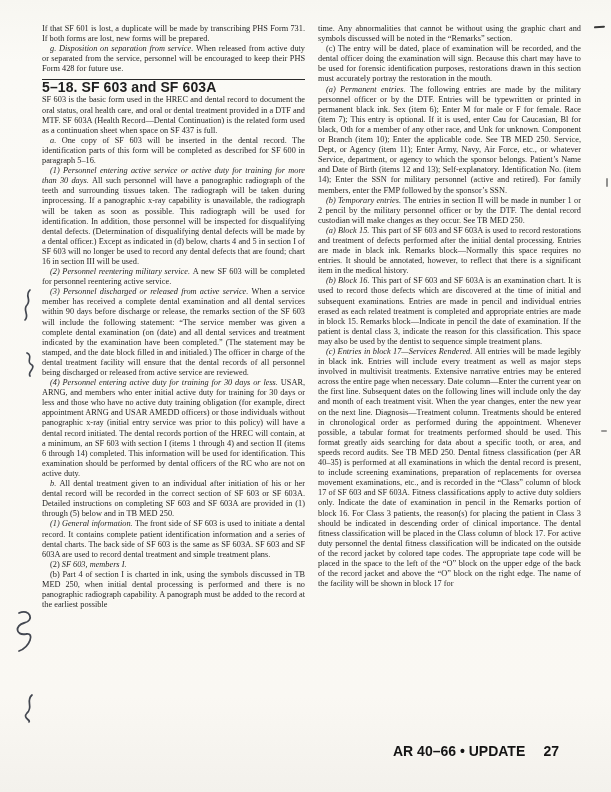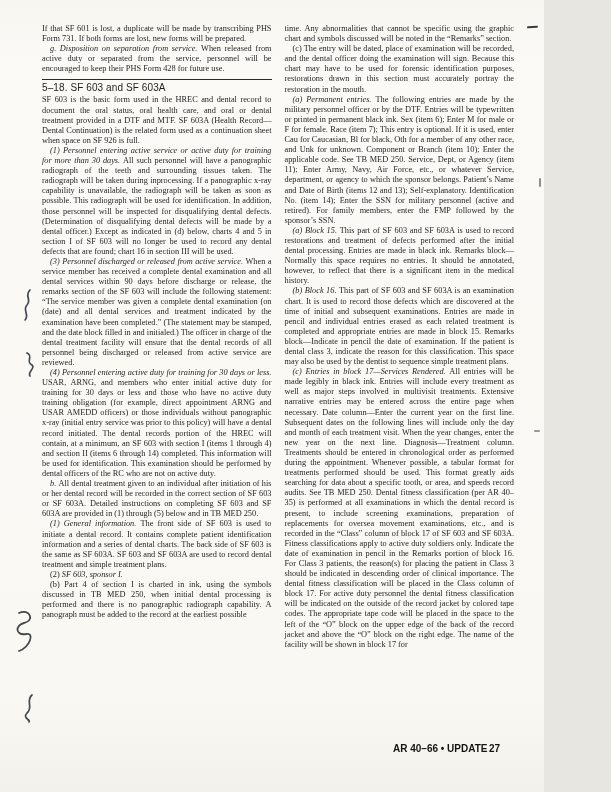--- a/index.html
+++ b/index.html
@@ -4,21 +4,21 @@
   <style>
     * { box-sizing: border-box; }
     html, body { margin: 0; padding: 0; }
     body {
       width: 611px; height: 792px;
       background: #e8e6e1;
       font-family: "Liberation Serif", serif;
     }
     .page {
       position: relative;
-      width: 544px; height: 792px;
+      width: 611px; height: 792px;
       background: linear-gradient(180deg, #f7f6f1 0%, #fbfaf6 8%, #faf8f3 88%, #f3f1ec 100%);
       overflow: hidden;
       color: #1f1f1f;
     }
     .columns {
       position: absolute;
       top: 24px; left: 42px; right: 30px;
       display: flex;
       gap: 13px;
     }
@@ -33,33 +33,33 @@
     .para.indent { text-indent: 8px; }
     .em { font-style: italic; margin-top: 28px; }
     .rule {
       border: 0;
       border-top: 1.2px solid #2a2a2a;
       margin: 5px 0 2px 0;
       width: 100%;
     }
     .heading {
       font-family: "Liberation Sans", sans-serif;
-      font-weight: normal;
-      font-size: 10px;
+      font-weight: bold;
+      font-size: 14px;
       line-height: 11px;
       margin: 1px 0 2px 0;
       text-align: left;
       letter-spacing: 0.1px;
     }
     .footer {
       position: absolute;
-      top: 743px; left: 0; right: 0; height: 14px;
+      top: 743px; left: 0; right: 8px; height: 14px;
       font-family: "Liberation Sans", sans-serif;
       font-weight: bold;
-      font-size: 10px;
+      font-size: 14px;
       color: #141414;
       text-decoration: underline;
     }
     .footer-pub { position: absolute; left: 393px; }
     .footer-page { position: absolute; right: 44px; }
     .ink {
       position: absolute;
       pointer-events: none;
       opacity: 0.88;
     }
@@ -80,33 +80,36 @@
 <body>
 
 <div class="page">
 
   <div class="columns">
     <div class="col">
         <div class="para"><span>If that SF 601 is lost, a duplicate will be made by transcribing PHS Form 731. If both forms are lost, new forms will be prepared.</span></div>
         <div class="para indent"><span class="em">g. Disposition on separation from service. </span><span>When released from active duty or separated from the service, personnel will be encouraged to keep their PHS Form 428 for future use.</span></div>
         <div class="rule"></div>
         <div class="heading"><span>5–18. SF 603 and SF 603A</span></div>
-        <div class="para"><span>SF 603 is the basic form used in the HREC and dental record to document the oral status, oral health care, and oral or dental treatment provided in a DTF and MTF. SF 603A (Health Record—Dental Continuation) is the related form used as a continuation sheet when space on SF 926 is full.</span></div>
+        <div class="para"><span>SF 603 is the basic form used in the HREC and dental record to document the oral status, oral health care, and oral or dental treatment provided in a DTF and MTF. SF 603A (Health Record—Dental Continuation) is the related form used as a continuation sheet when space on SF 437 is full.</span></div>
+        <div class="para indent"><span class="em">a. </span><span>One copy of SF 603 will be inserted in the dental record. The identification parts of this form will be completed as described for SF 600 in paragraph 5–16.</span></div>
         <div class="para indent"><span class="em">(1) Personnel entering active service or active duty for training for more than 30 days. </span><span>All such personnel will have a panographic radiograph of the teeth and surrounding tissues taken. The radiograph will be taken during inprocessing. If a panographic x-ray capability is unavailable, the radiograph will be taken as soon as possible. This radiograph will be used for identification. In addition, those personnel will be inspected for disqualifying dental defects. (Determination of disqualifying dental defects will be made by a dental officer.) Except as indicated in (d) below, charts 4 and 5 in section I of SF 603 will no longer be used to record any dental defects that are found; chart 16 in section III will be used.</span></div>
+        <div class="para indent"><span class="em">(2) Personnel reentering military service. </span><span>A new SF 603 will be completed for personnel reentering active service.</span></div>
         <div class="para indent"><span class="em">(3) Personnel discharged or released from active service. </span><span>When a service member has received a complete dental examination and all dental services within 90 days before discharge or release, the remarks section of the SF 603 will include the following statement: “The service member was given a complete dental examination (on (date) and all dental services and treatment indicated by the examination have been completed.” (The statement may be stamped, and the date block filled in and initialed.) The officer in charge of the dental treatment facility will ensure that the dental records of all personnel being discharged or released from active service are reviewed.</span></div>
         <div class="para indent"><span class="em">(4) Personnel entering active duty for training for 30 days or less. </span><span>USAR, ARNG, and members who enter initial active duty for training for 30 days or less and those who have no active duty training obligation (for example, direct appointment ARNG and USAR AMEDD officers) or those individuals without panographic x-ray (initial entry service was prior to this policy) will have a dental record initiated. The dental records portion of the HREC will contain, at a minimum, an SF 603 with section I (items 1 through 4) and section II (items 6 through 14) completed. This information will be used for identification. This examination should be performed by dental officers of the RC who are not on active duty.</span></div>
         <div class="para indent"><span class="em">b. </span><span>All dental treatment given to an individual after initiation of his or her dental record will be recorded in the correct section of SF 603 or SF 603A. Detailed instructions on completing SF 603 and SF 603A are provided in (1) through (5) below and in TB MED 250.</span></div>
         <div class="para indent"><span class="em">(1) General information. </span><span>The front side of SF 603 is used to initiate a dental record. It contains complete patient identification information and a series of dental charts. The back side of SF 603 is the same as SF 603A. SF 603 and SF 603A are used to record dental treatment and simple treatment plans.</span></div>
-        <div class="para indent"><span>(2) </span><span class="em">SF 603, sponsor I.</span></div>
+        <div class="para indent"><span>(2) </span><span class="em">SF 603, members I.</span></div>
         <div class="para indent"><span>(b) Part 4 of section I is charted in ink, using the symbols discussed in TB MED 250, when initial dental processing is performed and there is no panographic radiograph capability. A panograph must be added to the record at the earliest possible</span></div>
       </div>
     <div class="col">
-        <div class="para"><span>time. Any abnormalities that cannot be specific using the graphic chart and symbols discussed will be noted in the “Remarks” section.</span></div>
+        <div class="para"><span>time. Any abnormalities that cannot be without using the graphic chart and symbols discussed will be noted in the “Remarks” section.</span></div>
         <div class="para indent"><span>(c) The entry will be dated, place of examination will be recorded, and the dental officer doing the examination will sign. Because this chart may have to be used for forensic identification purposes, restorations drawn in this section must accurately portray the restoration in the mouth.</span></div>
         <div class="para indent"><span class="em">(a) Permanent entries. </span><span>The following entries are made by the military personnel officer or by the DTF. Entries will be typewritten or printed in permanent black ink. Sex (item 6); Enter M for male or F for female. Race (item 7); This entry is optional. If it is used, enter Cau for Caucasian, Bl for black, Oth for a member of any other race, and Unk for unknown. Component or Branch (item 10); Enter the applicable code. See TB MED 250. Service, Dept, or Agency (item 11); Enter Army, Navy, Air Force, etc., or whatever Service, department, or agency to which the sponsor belongs. Patient’s Name and Date of Birth (items 12 and 13); Self-explanatory. Identification No. (item 14); Enter the SSN for military personnel (active and retired). For family members, enter the FMP followed by the sponsor’s SSN.</span></div>
+        <div class="para indent"><span class="em">(b) Temporary entries. </span><span>The entries in section II will be made in number 1 or 2 pencil by the military personnel officer or by the DTF. The dental record custodian will make changes as they occur. See TB MED 250.</span></div>
         <div class="para indent"><span class="em">(a) Block 15. </span><span>This part of SF 603 and SF 603A is used to record restorations and treatment of defects performed after the initial dental processing. Entries are made in black ink. Remarks block—Normally this space requires no entries. It should be annotated, however, to reflect that there is a significant item in the medical history.</span></div>
         <div class="para indent"><span class="em">(b) Block 16. </span><span>This part of SF 603 and SF 603A is an examination chart. It is used to record those defects which are discovered at the time of initial and subsequent examinations. Entries are made in pencil and individual entries erased as each related treatment is completed and appropriate entries are made in block 15. Remarks block—Indicate in pencil the date of examination. If the patient is dental class 3, indicate the reason for this classification. This space may also be used by the dentist to sequence simple treatment plans.</span></div>
         <div class="para indent"><span class="em">(c) Entries in block 17—Services Rendered. </span><span>All entries will be made legibly in black ink. Entries will include every treatment as well as major steps involved in multivisit treatments. Extensive narrative entries may be entered across the entire page when necessary. Date column—Enter the current year on the first line. Subsequent dates on the following lines will include only the day and month of each treatment visit. When the year changes, enter the new year on the next line. Diagnosis—Treatment column. Treatments should be entered in chronological order as performed during the appointment. Whenever possible, a tabular format for treatments performed should be used. This format greatly aids searching for data about a specific tooth, or area, and speeds record audits. See TB MED 250. Dental fitness classification (per AR 40–35) is performed at all examinations in which the dental record is present, to include screening examinations, preparation of replacements for oversea movement examinations, etc., and is recorded in the “Class” column of block 17 of SF 603 and SF 603A. Fitness classifications apply to active duty soldiers only. Indicate the date of examination in pencil in the Remarks portion of block 16. For Class 3 patients, the reason(s) for placing the patient in Class 3 should be indicated in descending order of clinical importance. The dental fitness classification will be placed in the Class column of block 17. For active duty personnel the dental fitness classification will be indicated on the outside of the record jacket by colored tape codes. The appropriate tape code will be placed in the space to the left of the “O” block on the upper edge of the back of the record jacket and above the “O” block on the right edge. The name of the facility will be shown in block 17 for</span></div>
       </div>
   </div>
 
   <svg class="ink ink1" width="16" height="34" viewBox="0 0 16 34">
     <path d="M10 2 C 4 8, 12 11, 7 17 C 2 22, 10 27, 5 32" fill="none" stroke="#2a2f3a" stroke-width="1.7" stroke-linecap="round"></path>
   </svg>
   <svg class="ink ink2" width="15" height="28" viewBox="0 0 15 28">

